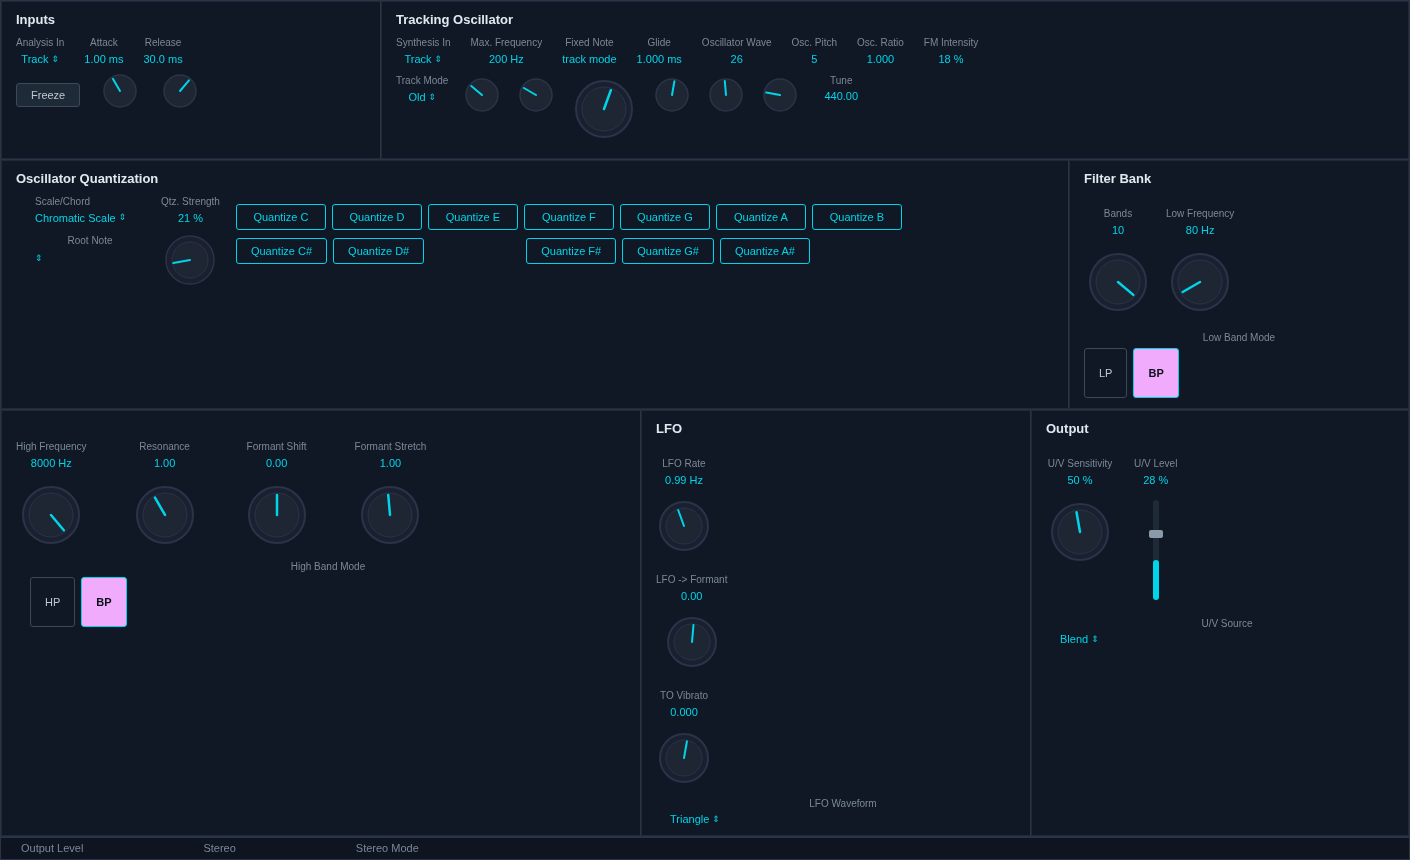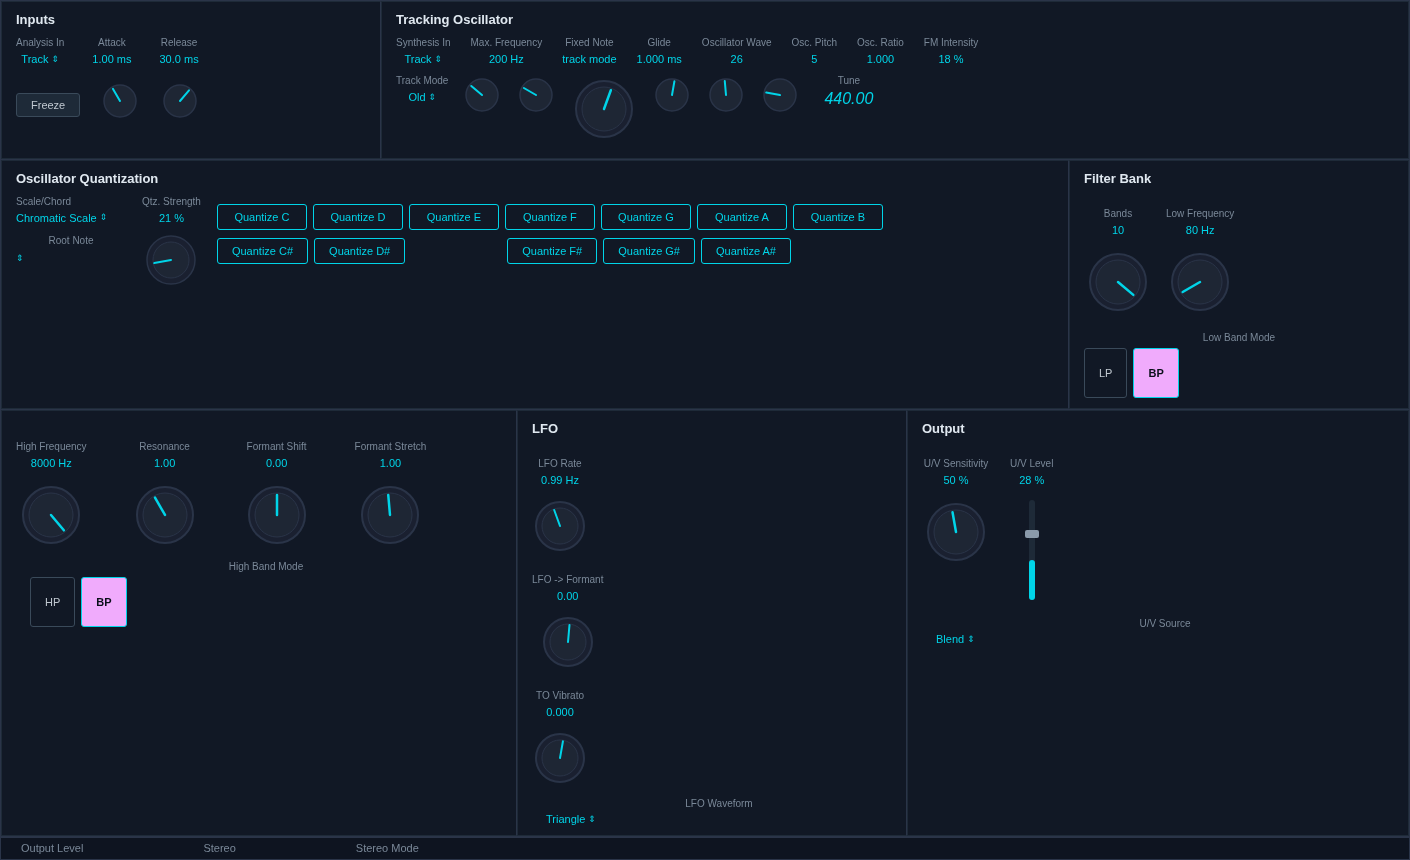--- a/index.html
+++ b/index.html
@@ -205,21 +205,21 @@
 
     
     .bottom-row {
       display: flex;
       flex-direction: row;
       flex: 1;
       border-bottom: 1px solid #2a3448;
     }
 
     .filter-low-panel {
-      width: 516px;
+      width: 640px;
       border-right: 1px solid #2a3448;
     }
 
     .lfo-panel {
       width: 390px;
       border-right: 1px solid #2a3448;
     }
 
     .output-panel {
       flex: 1;
@@ -239,22 +239,22 @@
 
     .footer-label {
       font-size: 11px;
       color: #7a8898;
     }
 
     
     .inputs-top {
       display: flex;
       flex-direction: row;
-      gap: 28px;
-      margin-bottom: 16px;
+      gap: 20px;
+      margin-bottom: 6px;
     }
 
     .tracking-top {
       display: flex;
       flex-direction: row;
       gap: 20px;
       flex-wrap: wrap;
     }
 
     
@@ -306,24 +306,23 @@
     }
 
     
     .tune-label {
       font-size: 10px;
       color: #7a8898;
       text-align: center;
     }
 
     .tune-value {
-      font-size: 16px;
+      font-size: 11px;
       color: #00d4e8;
       text-align: center;
-      font-style: italic;
     }
 
     .subsection {
       display: flex;
       flex-direction: row;
       gap: 14px;
       align-items: flex-start;
       padding: 12px 0 8px 0;
     }
 
@@ -502,21 +501,21 @@
       </div>
     </div>
   </div>
 
   <div class="middle-row">
 
     <div class="panel osc-quant-panel">
       <div class="panel-title">Oscillator Quantization</div>
       <div class="row" style="align-items:flex-start; gap:16px;">
 
-        <div class="col" style="min-width:110px;">
+        <div class="col" style="min-width:110px;margin-left:19px;">
           <div class="scale-chord-label">Scale/Chord</div>
           <div class="dropdown-value scale-chord-value">
             <span>Chromatic Scale</span>
             <span class="dropdown-arrow">⇕</span>
           </div>
           <div class="knob-label" style="margin-top:6px;">Root Note</div>
           <div class="dropdown-value" style="margin-top:2px;">
             <span class="dropdown-arrow">⇕</span>
           </div>
         </div>

